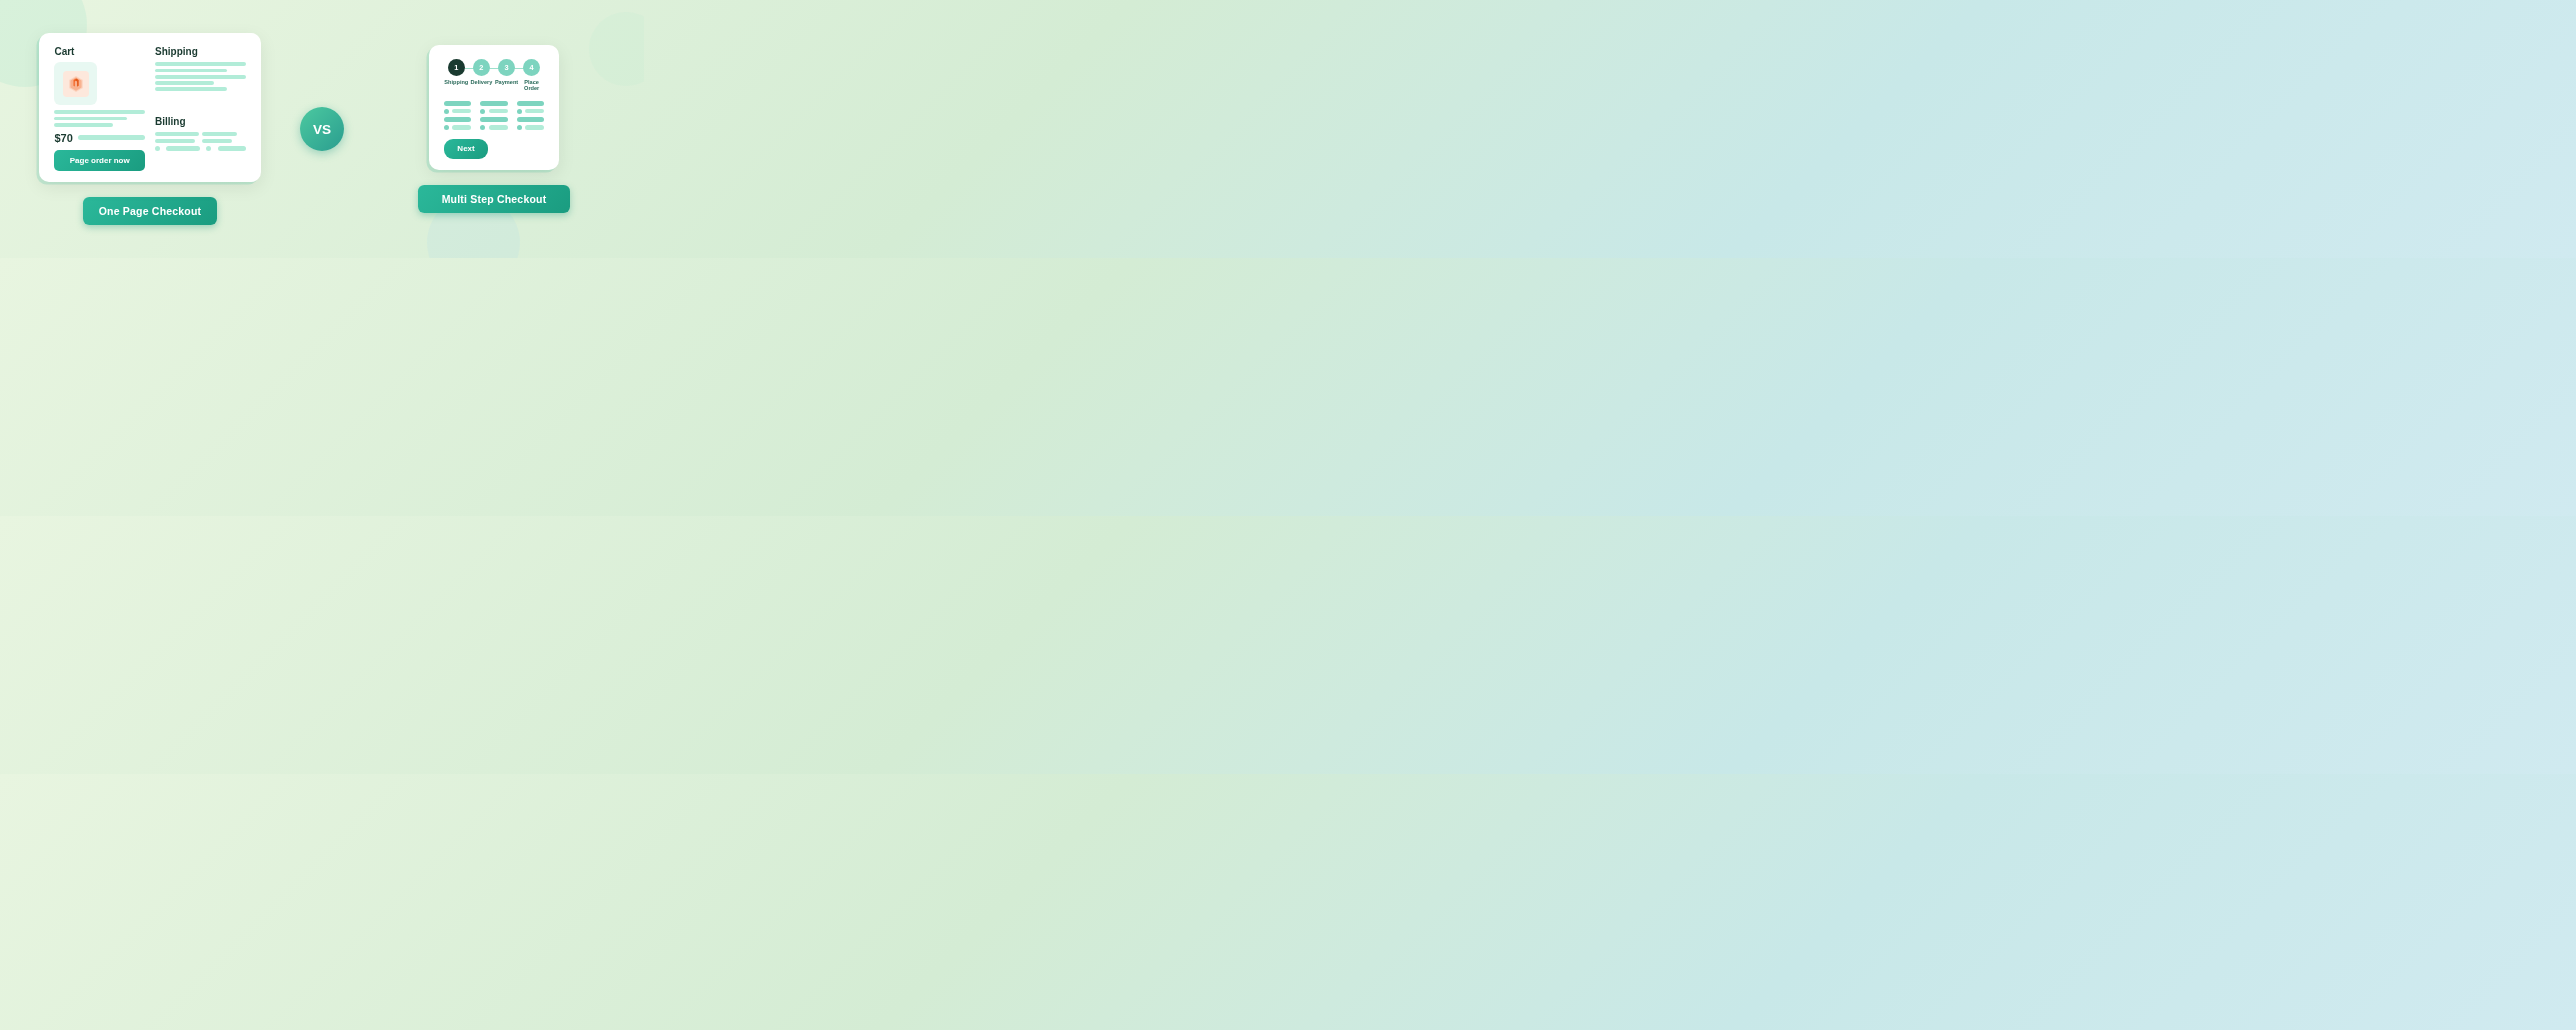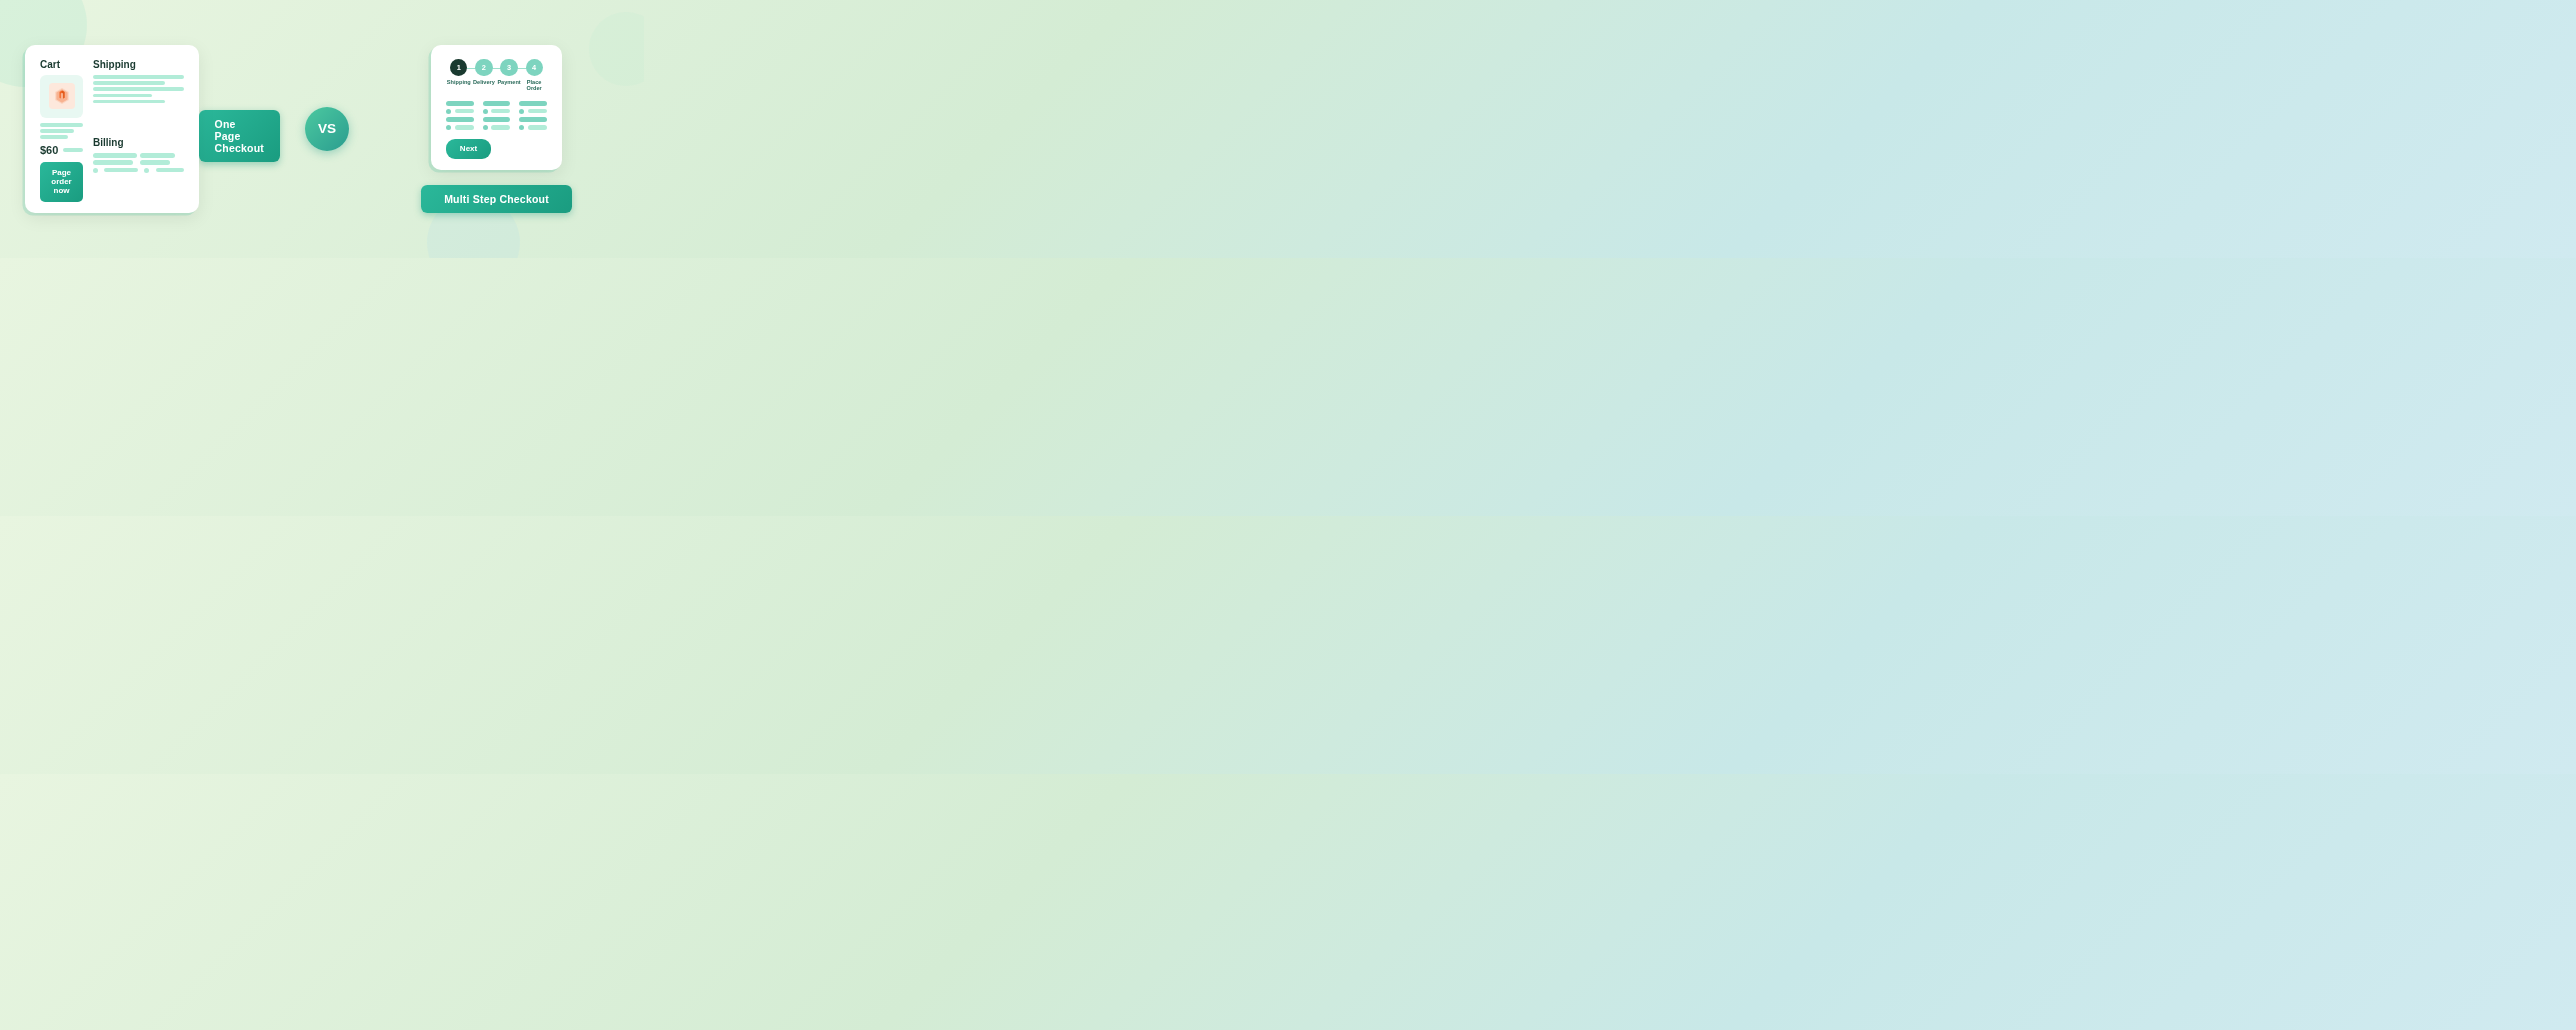--- a/index.html
+++ b/index.html
@@ -307,42 +307,42 @@
   </style>
 </head>
 <body>
 
 <div class="bg-decoration bg-deco-1"></div>
 <div class="bg-decoration bg-deco-2"></div>
 <div class="bg-decoration bg-deco-3"></div>
 
 <div class="main-container">
 
-  <div style="position:relative; flex:1; max-width:260px; display:flex; flex-direction:row; align-items:center;">
+  <div style="position:relative; flex:1; max-width:260px; display:flex; flex-direction:column; align-items:center;">
     <div class="checkout-card one-page-card">
 
       <div class="cart-section">
         <div class="section-title">Cart</div>
         <div class="cart-image-box">
 
           <svg class="magento-icon" viewBox="0 0 42 42" fill="none" xmlns="http://www.w3.org/2000/svg">
             <rect width="42" height="42" rx="6" fill="#fde8dc"></rect>
             <path d="M21 8L32 14.5V27.5L21 34L10 27.5V14.5L21 8Z" fill="#f26322" opacity="0.15"></path>
             <path d="M21 10L30 15.5V26.5L21 32L12 26.5V15.5L21 10Z" fill="#f26322" opacity="0.3"></path>
             <path d="M21 12L17 14.5V24L19 25.1V17L21 15.7L23 17V25.1L25 24V14.5L21 12Z" fill="#f26322"></path>
             <path d="M21 12L25 14.5V24L23 25.1V17L21 15.7V12Z" fill="#e05a1a"></path>
           </svg>
         </div>
         <div class="cart-lines">
           <div class="bar bar-full"></div>
           <div class="bar bar-80"></div>
           <div class="bar bar-65"></div>
         </div>
         <div class="price-row">
-          <span class="price-text">$60</span>
+          <span class="price-text">$70</span>
           <div class="price-bar"></div>
         </div>
         <button class="place-order-btn">Page order now</button>
       </div>
 
       <div class="shipping-section">
         <div class="section-title">Shipping</div>
         <div class="shipping-lines">
           <div class="bar bar-full"></div>
           <div class="bar bar-80"></div>

